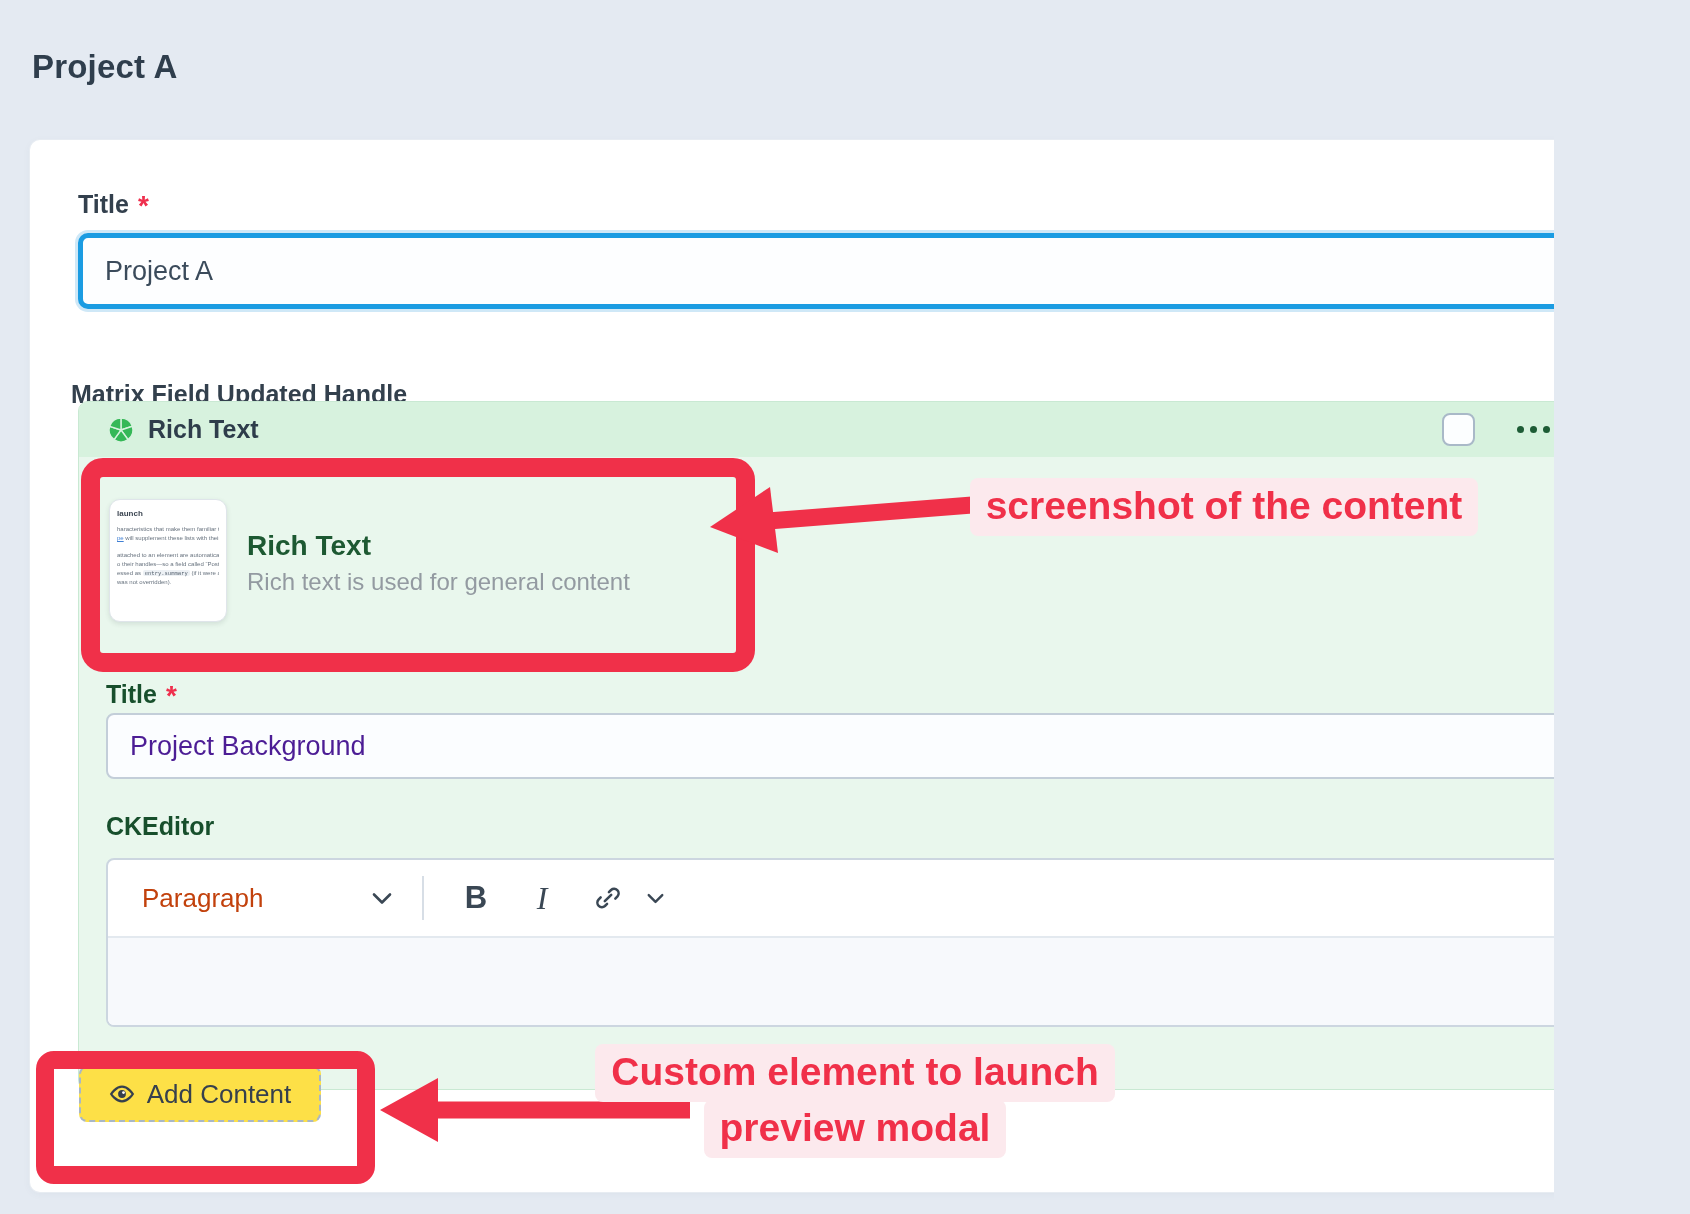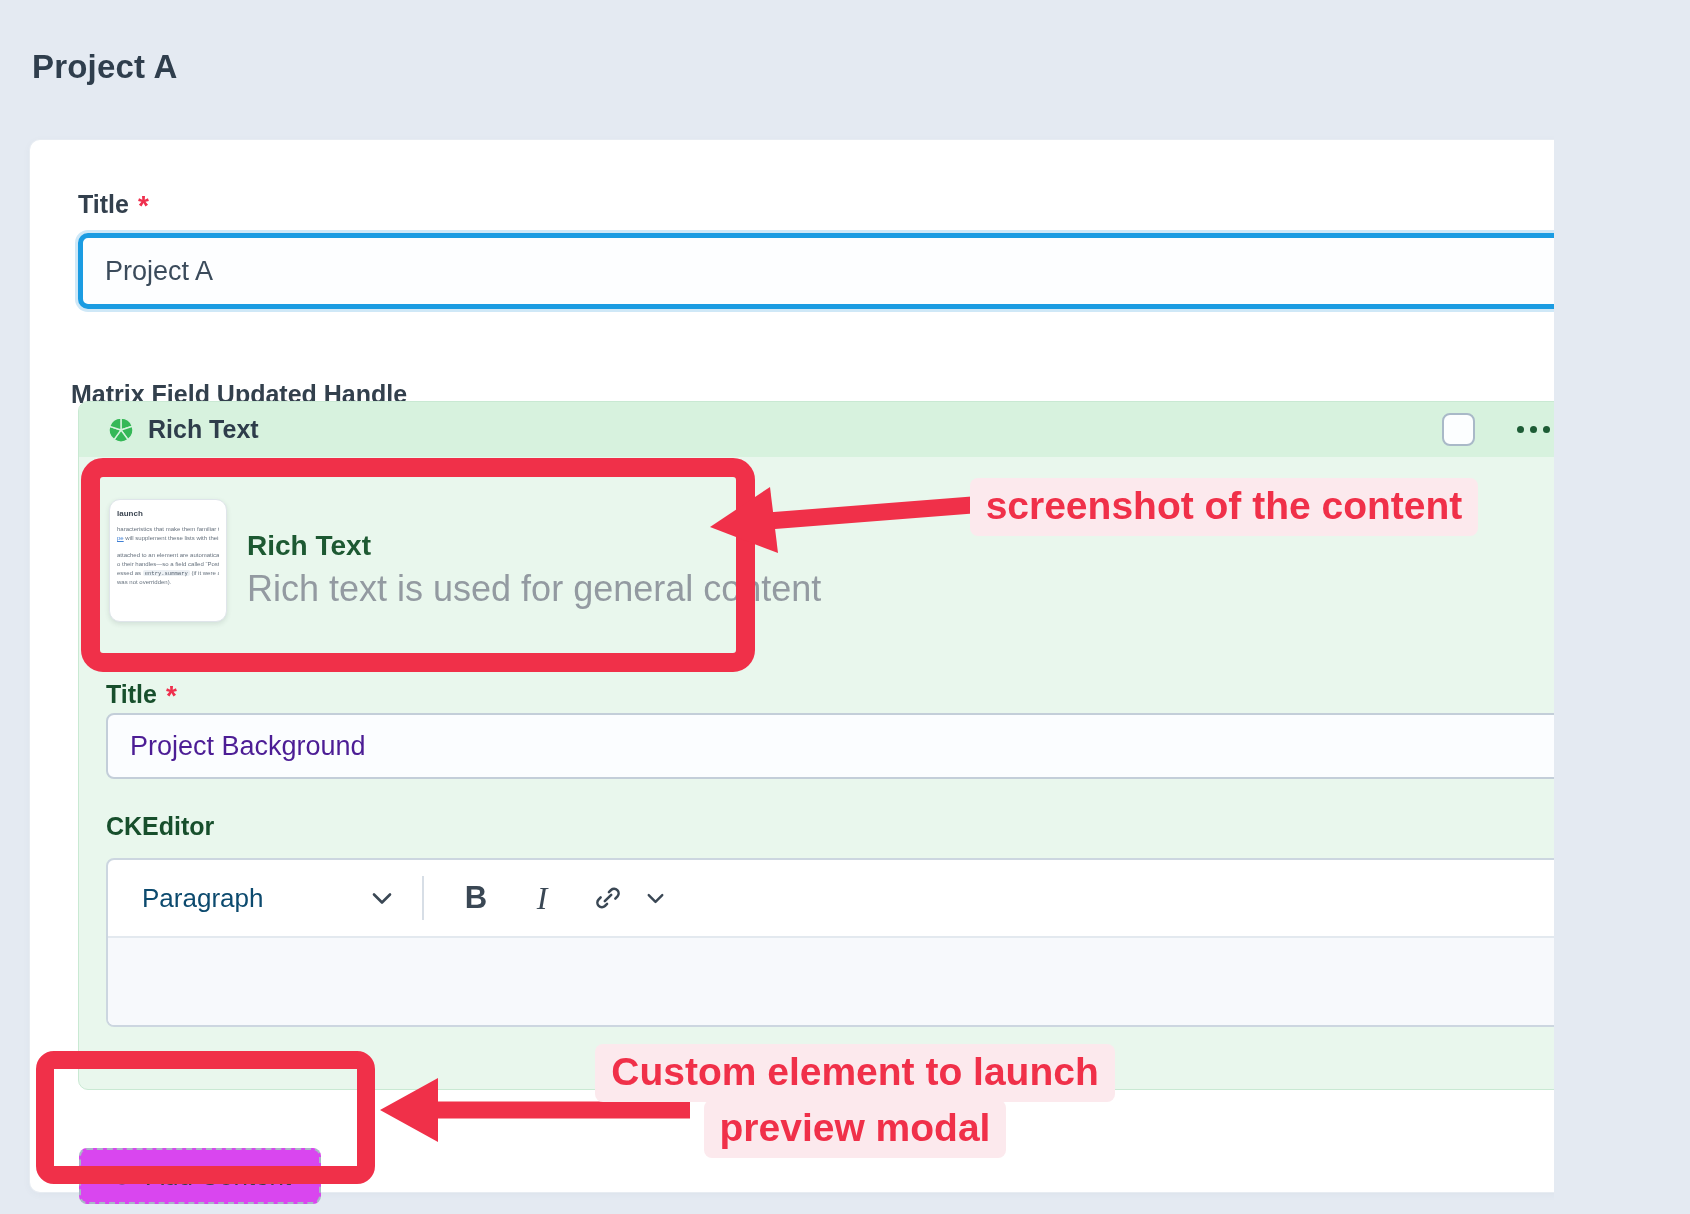--- a/index.html
+++ b/index.html
@@ -35,38 +35,38 @@
   .move-handle { cursor:grab; display:flex; }
 
   
   .thumb { position:absolute; left:30px; top:97px; width:118px; height:123px; background:#fff; border:1px solid #dfe5ea; border-radius:11px; box-shadow:0 2px 5px rgba(40,60,60,.12); padding:9px 7px; overflow:hidden; }
   .thumb-h { font-size:8px; font-weight:bold; color:#3c4652; margin-bottom:7px; }
   .thumb-line { font-size:6px; color:#68737f; line-height:9px; white-space:nowrap; overflow:hidden; }
   .thumb-gap { height:8px; }
   .thumb-link { color:#3f7fd4; text-decoration:underline; }
   .thumb-code { font-family:"DejaVu Sans Mono", monospace; font-size:5.5px; background:#edf1f5; border-radius:2px; padding:0 2px; color:#5a6673; }
   .preview-title { position:absolute; left:168px; top:128px; font-size:28px; font-weight:bold; color:#1d5932; }
-  .preview-desc { position:absolute; left:168px; top:166px; font-size:36px; color:#939aa1; }
+  .preview-desc { position:absolute; left:168px; top:166px; font-size:24px; color:#939aa1; }
 
   .inner-label { position:absolute; font-size:25px; font-weight:bold; color:#174f2c; }
   .pb-input { position:absolute; left:27px; top:311px; width:1493px; height:66px; background:#fbfdff; border:2px solid #c3ced9; border-radius:8px; font-family:"Liberation Sans",sans-serif; font-size:27px; color:#4c1d95; padding:0 22px; outline:none; }
 
   
   .ck { position:absolute; left:27px; top:456px; width:1493px; height:169px; background:#ffffff; border:2px solid #ccd6e0; border-radius:8px; }
   .ck-toolbar { position:absolute; left:0; top:0; right:0; height:76px; display:flex; align-items:center; padding:0 34px; }
   .ck-para { display:flex; align-items:center; justify-content:space-between; width:250px; cursor:pointer; }
-  .ck-para .txt { font-size:26px; color:#0c4a6e; }
+  .ck-para .txt { font-size:26px; color:#c2410c; }
   .ck-sep { width:2px; height:44px; background:#d7dee6; margin:0 30px; }
   .ck-btn { display:flex; align-items:center; justify-content:center; min-width:44px; height:48px; cursor:pointer; border-radius:6px; }
   .ck-b { font-size:31px; font-weight:800; color:#3a4754; }
   .ck-i { font-family:"Liberation Serif", serif; font-style:italic; font-size:32px; color:#3a4754; }
   .ck-editable { position:absolute; left:0; top:76px; right:0; bottom:0; background:#f7f9fc; border-top:2px solid #e3e9ef; border-radius:0 0 6px 6px; cursor:text; }
 
   
-  .add-content { position:absolute; left:49px; top:1008px; width:242px; height:56px; background:#d946ef; border:2px dashed #a9b7c6; border-radius:8px; display:flex; align-items:center; justify-content:center; gap:12px; cursor:pointer; }
+  .add-content { position:absolute; left:49px; top:926px; width:242px; height:56px; background:#fde047; border:2px dashed #a9b7c6; border-radius:8px; display:flex; align-items:center; justify-content:center; gap:12px; cursor:pointer; }
   .add-content .lbl { font-size:26px; color:#36404d; }
 
   
   .ann-rect { position:absolute; border:19px solid #f03049; pointer-events:none; }
   .ann-rect.r1 { left:81px; top:458px; width:674px; height:214px; border-radius:22px; }
   .ann-rect.r2 { left:36px; top:1051px; width:339px; height:133px; border-radius:18px; border-width:18px; }
   .ann-svg { position:absolute; left:0; top:0; width:1690px; height:1214px; pointer-events:none; }
   .ann-label { position:absolute; text-align:center; pointer-events:none; }
   .ann-label span { display:inline-block; background:#fce9ed; color:#f03049; font-size:39px; font-weight:bold; line-height:46px; padding:5px 16px 7px; border-radius:8px; }
   .ann-label .l2 { margin-top:-2px; }

